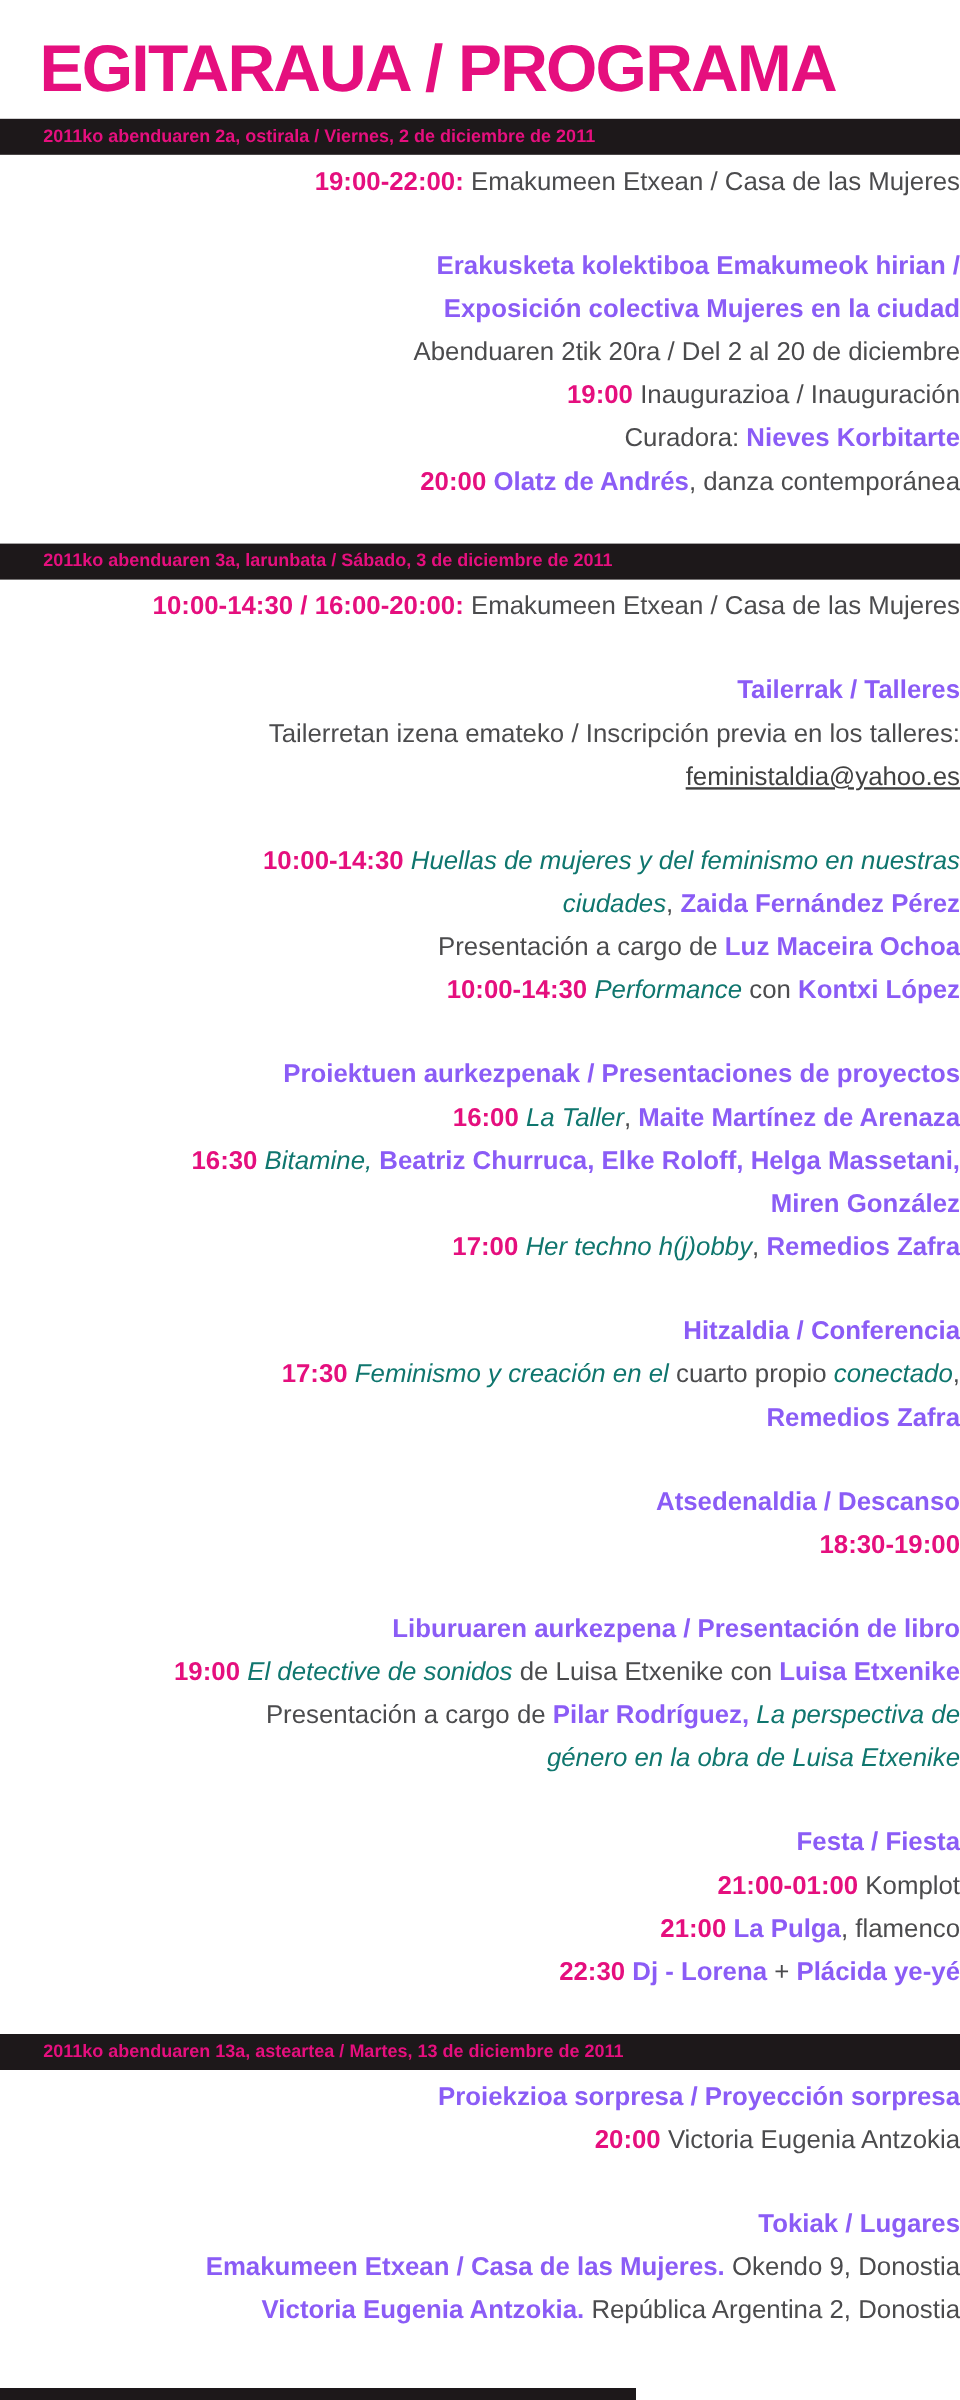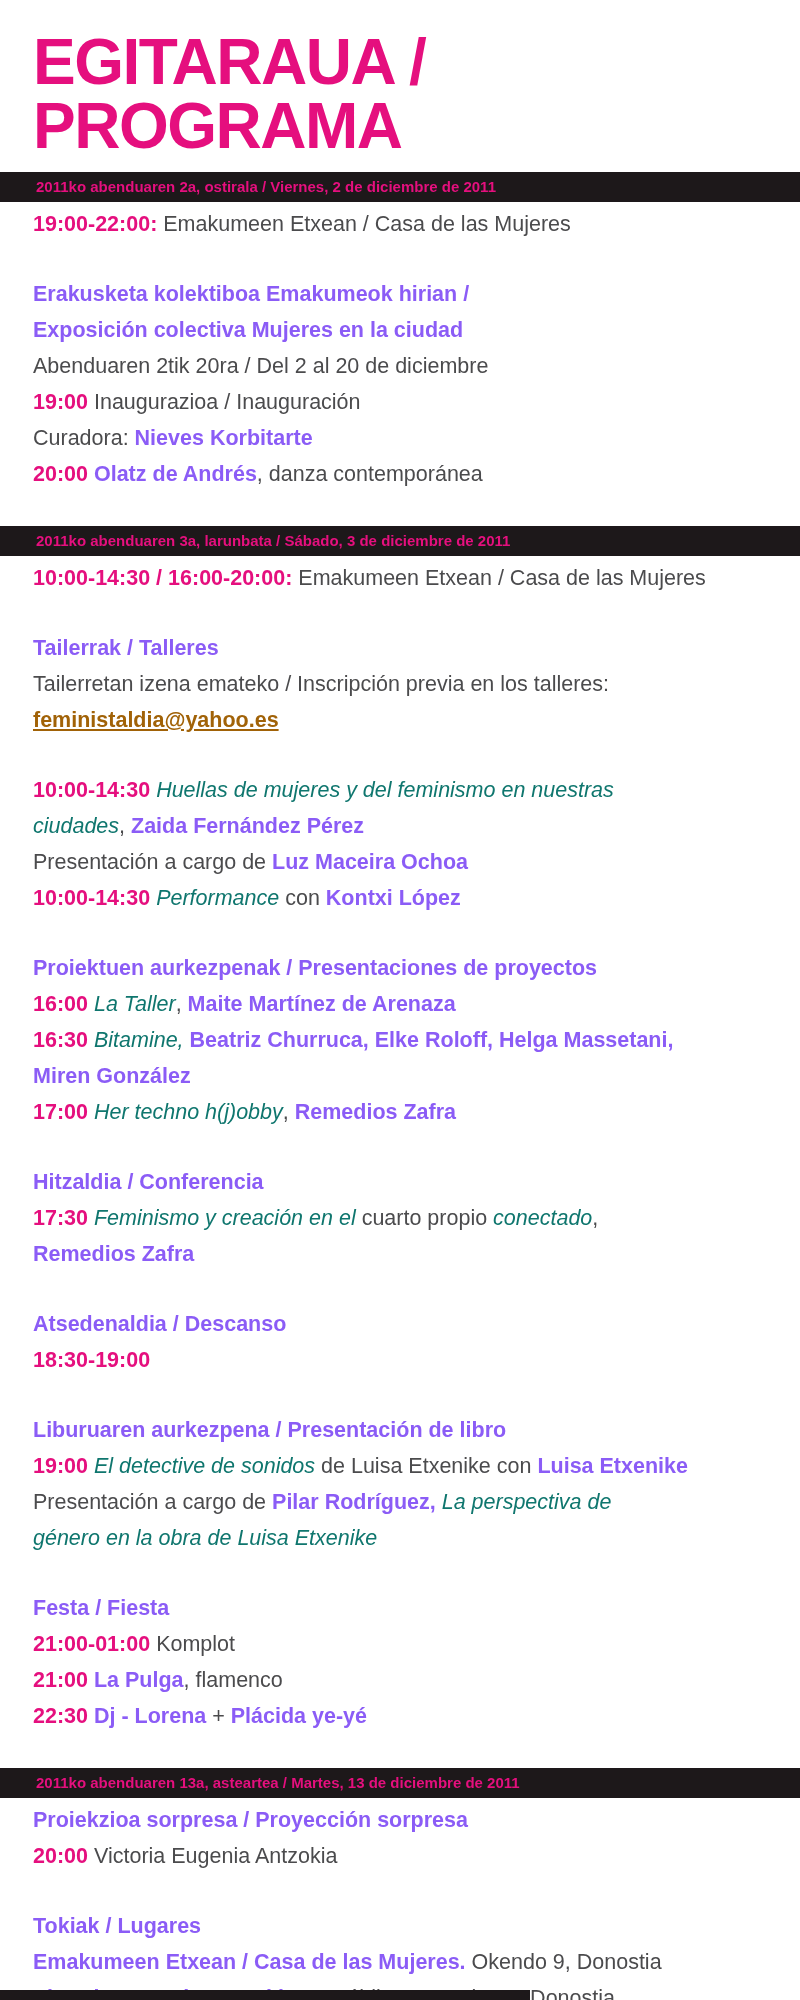--- a/index.html
+++ b/index.html
@@ -10,47 +10,47 @@
     overflow: hidden;
     background: #ffffff;
     font-family: "Liberation Sans", sans-serif;
     font-size: 21.5px;
     line-height: 36px;
     color: #4B4B4D;
     position: relative;
   }
   .title {
     margin: 30px 0 14px 33px;
-    font-size: 64px;
+    font-size: 55px;
     line-height: 1;
     font-weight: 700;
     letter-spacing: -1.5px;
     color: #E50F7E;
   }
   .datebar {
     background: #1D181A;
     height: 30px;
     display: flex;
     align-items: center;
     padding-left: 36px;
     margin: 0 0 4px 0;
     font-size: 15px;
     font-weight: 700;
     color: #E50F7E;
     white-space: nowrap;
   }
   .para {
     margin: 0 0 34px 33px;
   }
-  .line { white-space: nowrap; }
+  .line { white-space: nowrap; text-align: right; }
   .s-time  { color: #E50F7E; font-weight: 700; }
   .s-plain { color: #4B4B4D; }
   .s-bold  { color: #8b5cf6; font-weight: 700; }
   .s-italic{ color: #0f766e; font-style: italic; }
-  .s-link  { color: #a16207; font-weight: 700; text-decoration: underline; cursor: pointer; }
+  .s-link  { color: #404040; font-weight: 400; text-decoration: underline; cursor: pointer; }
   .cutbar {
     position: absolute;
     left: 0;
     bottom: 0;
     width: 530px;
     height: 10px;
     background: #1D181A;
   }
 </style>
 </head>

